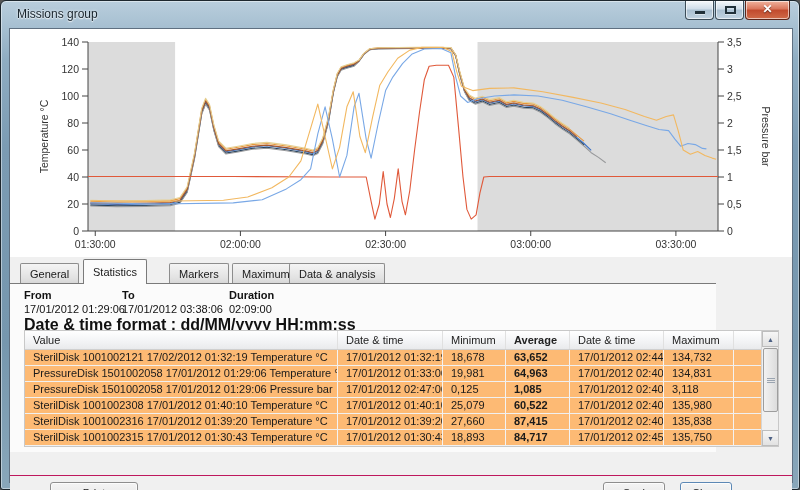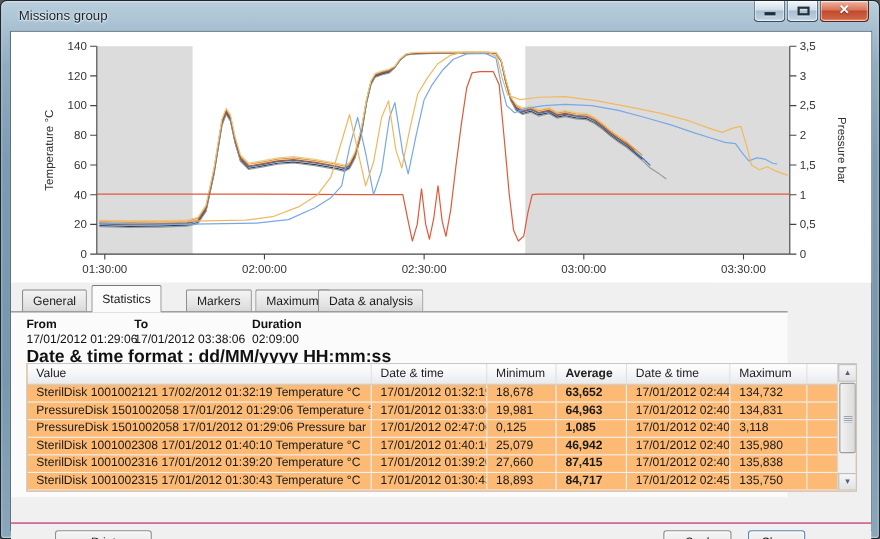--- a/index.html
+++ b/index.html
@@ -238,21 +238,21 @@
               <div class="td c2">0,125</div>
               <div class="td c3">1,085</div>
               <div class="td c4">17/01/2012 02:40:06</div>
               <div class="td c5">3,118</div>
               <div class="td c6"></div>
             </div>
             <div class="tr">
               <div class="td c0">SterilDisk 1001002308 17/01/2012 01:40:10 Temperature °C</div>
               <div class="td c1">17/01/2012 01:40:10</div>
               <div class="td c2">25,079</div>
-              <div class="td c3">46,942</div>
+              <div class="td c3">60,522</div>
               <div class="td c4">17/01/2012 02:40:10</div>
               <div class="td c5">135,980</div>
               <div class="td c6"></div>
             </div>
             <div class="tr">
               <div class="td c0">SterilDisk 1001002316 17/01/2012 01:39:20 Temperature °C</div>
               <div class="td c1">17/01/2012 01:39:20</div>
               <div class="td c2">27,660</div>
               <div class="td c3">87,415</div>
               <div class="td c4">17/01/2012 02:40:20</div>

